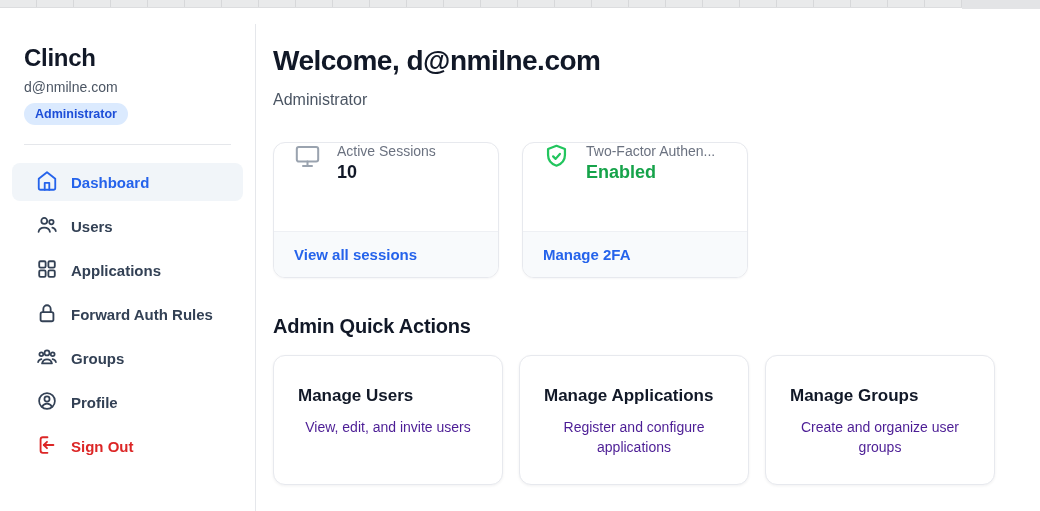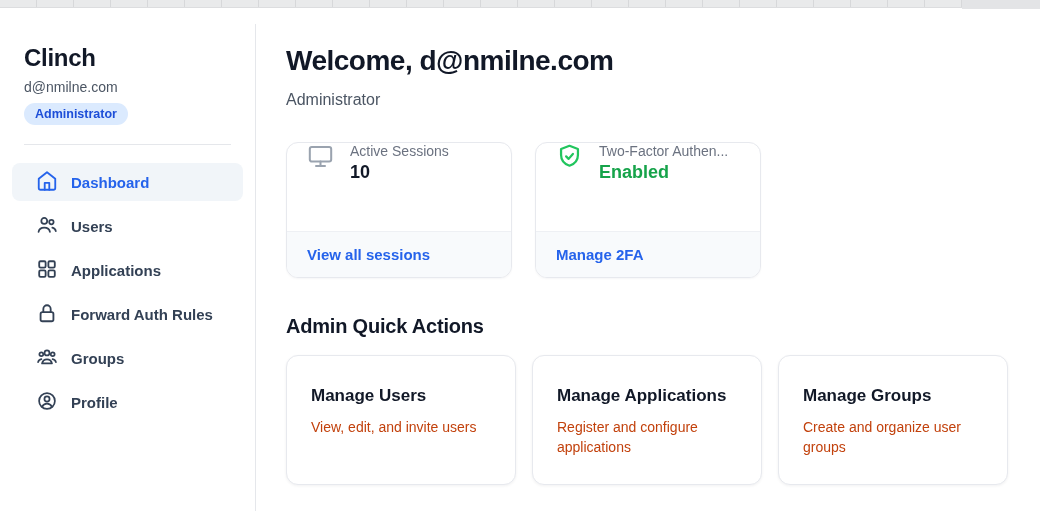--- a/index.html
+++ b/index.html
@@ -45,21 +45,21 @@
     display: flex; align-items: center; gap: 13px;
     height: 38px; padding: 0 24px; margin-bottom: 6px;
     border-radius: 8px; cursor: pointer;
     font-size: 15px; font-weight: 700; color: #334155;
   }
   .nav-item svg { width: 22px; height: 22px; flex: 0 0 22px; }
   .nav-item.active { background: #f1f5f9; color: #2563eb; }
   .nav-item.danger { color: #dc2626; }
 
   
-  .main { position: absolute; top: 8px; left: 257px; right: 0; bottom: 0; background: #fff; padding: 36px 32px 0 29px; }
+  .main { position: absolute; top: 8px; left: 257px; right: 0; bottom: 0; background: #fff; padding: 36px 32px 0 16px; }
   .welcome { font-size: 28px; font-weight: 700; color: #111827; letter-spacing: -0.5px; line-height: 34px; }
   .subtitle { font-size: 16px; color: #4b5563; margin-top: 12px; line-height: 20px; }
 
   .stats-row { display: flex; gap: 23px; margin-top: 32px; }
   .stat-card {
     width: 226px; border: 1px solid #e7e9ee; border-radius: 12px;
     overflow: hidden; background: #fff;
     box-shadow: 0 1px 2px rgba(16,24,40,0.04);
   }
   .stat-body { display: flex; align-items: flex-start; gap: 16px; height: 88px; padding: 0 20px; }
@@ -76,21 +76,21 @@
   .section-title { margin-top: 36px; font-size: 20px; font-weight: 700; color: #111827; line-height: 24px; letter-spacing: -0.2px; }
 
   .actions-row { display: flex; gap: 16px; margin-top: 17px; }
   .action-card {
     width: 230px; height: 130px; background: #fff;
     border: 1px solid #e7e9ee; border-radius: 12px;
     box-shadow: 0 1px 3px rgba(16,24,40,0.06);
     padding: 30px 24px 0 24px; cursor: pointer;
   }
   .action-title { font-size: 17px; font-weight: 700; color: #111827; }
-  .action-desc { font-size: 14px; color: #c2410c; margin-top: 11px; line-height: 20px; }
+  .action-desc { font-size: 14px; color: #4c1d95; margin-top: 11px; line-height: 20px; text-align: center; }
 </style>
 </head>
 <body>
 
 <div class="top-strip"></div>
 <div class="top-strip-right"></div>
 
 <aside class="sidebar">
   <div class="brand">Clinch</div>
   <div class="email">d@nmilne.com</div>
@@ -160,20 +160,30 @@
       <span>
         <svg viewBox="0 0 24 24" fill="none" stroke="currentColor" stroke-width="1.9" stroke-linecap="round" stroke-linejoin="round">
             <circle cx="12" cy="12" r="8.6"></circle>
             <circle cx="12" cy="9.8" r="2.8"></circle>
             <path d="M6.6 18.3c1.1-2.2 3-3.5 5.4-3.5s4.3 1.3 5.4 3.5"></path>
           </svg>
       </span>
       <span>Profile</span>
     </div>
 
+    <div class="nav-item danger">
+      <span>
+        <svg viewBox="0 0 24 24" fill="none" stroke="currentColor" stroke-width="2" stroke-linecap="round" stroke-linejoin="round">
+            <path d="M12.5 3.5H7.5A2.5 2.5 0 0 0 5 6v12a2.5 2.5 0 0 0 2.5 2.5h5"></path>
+            <polyline points="12 8.5 8.5 12 12 15.5"></polyline>
+            <line x1="8.5" y1="12" x2="19" y2="12"></line>
+          </svg>
+      </span>
+      <span>Sign Out</span>
+    </div>
   </nav>
 </aside>
 
 <main class="main">
   <h1 class="welcome">Welcome, d@nmilne.com</h1>
   <div class="subtitle">Administrator</div>
 
   <div class="stats-row">
 
     <div class="stat-card">

